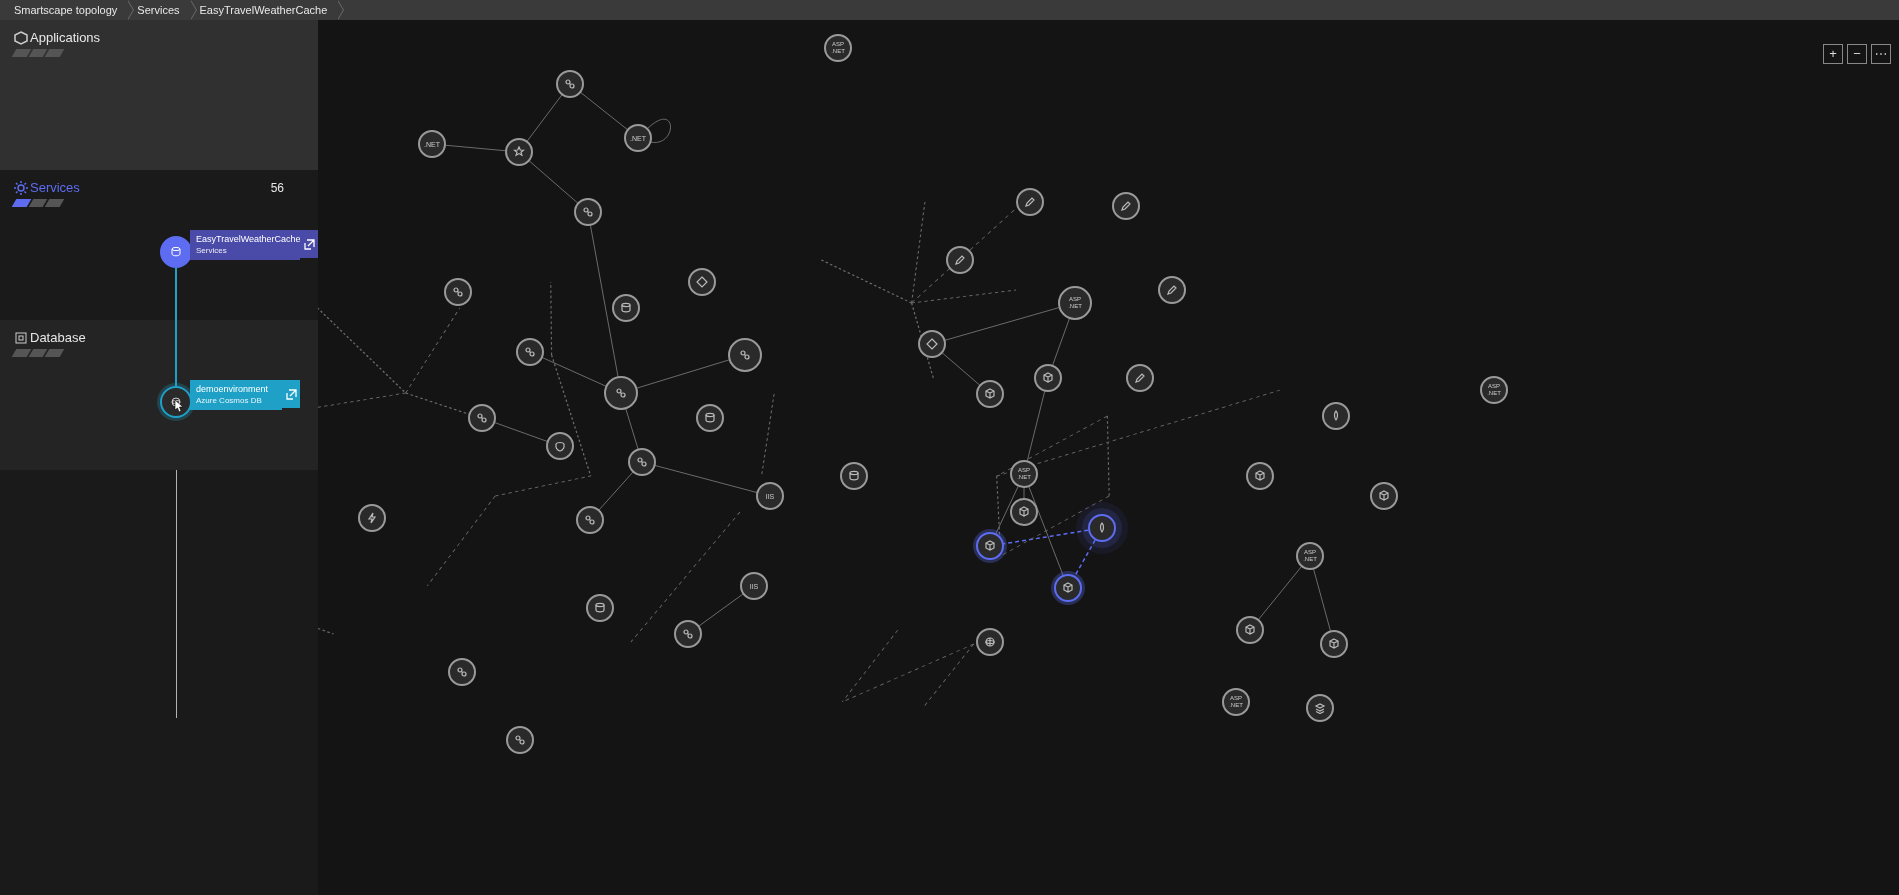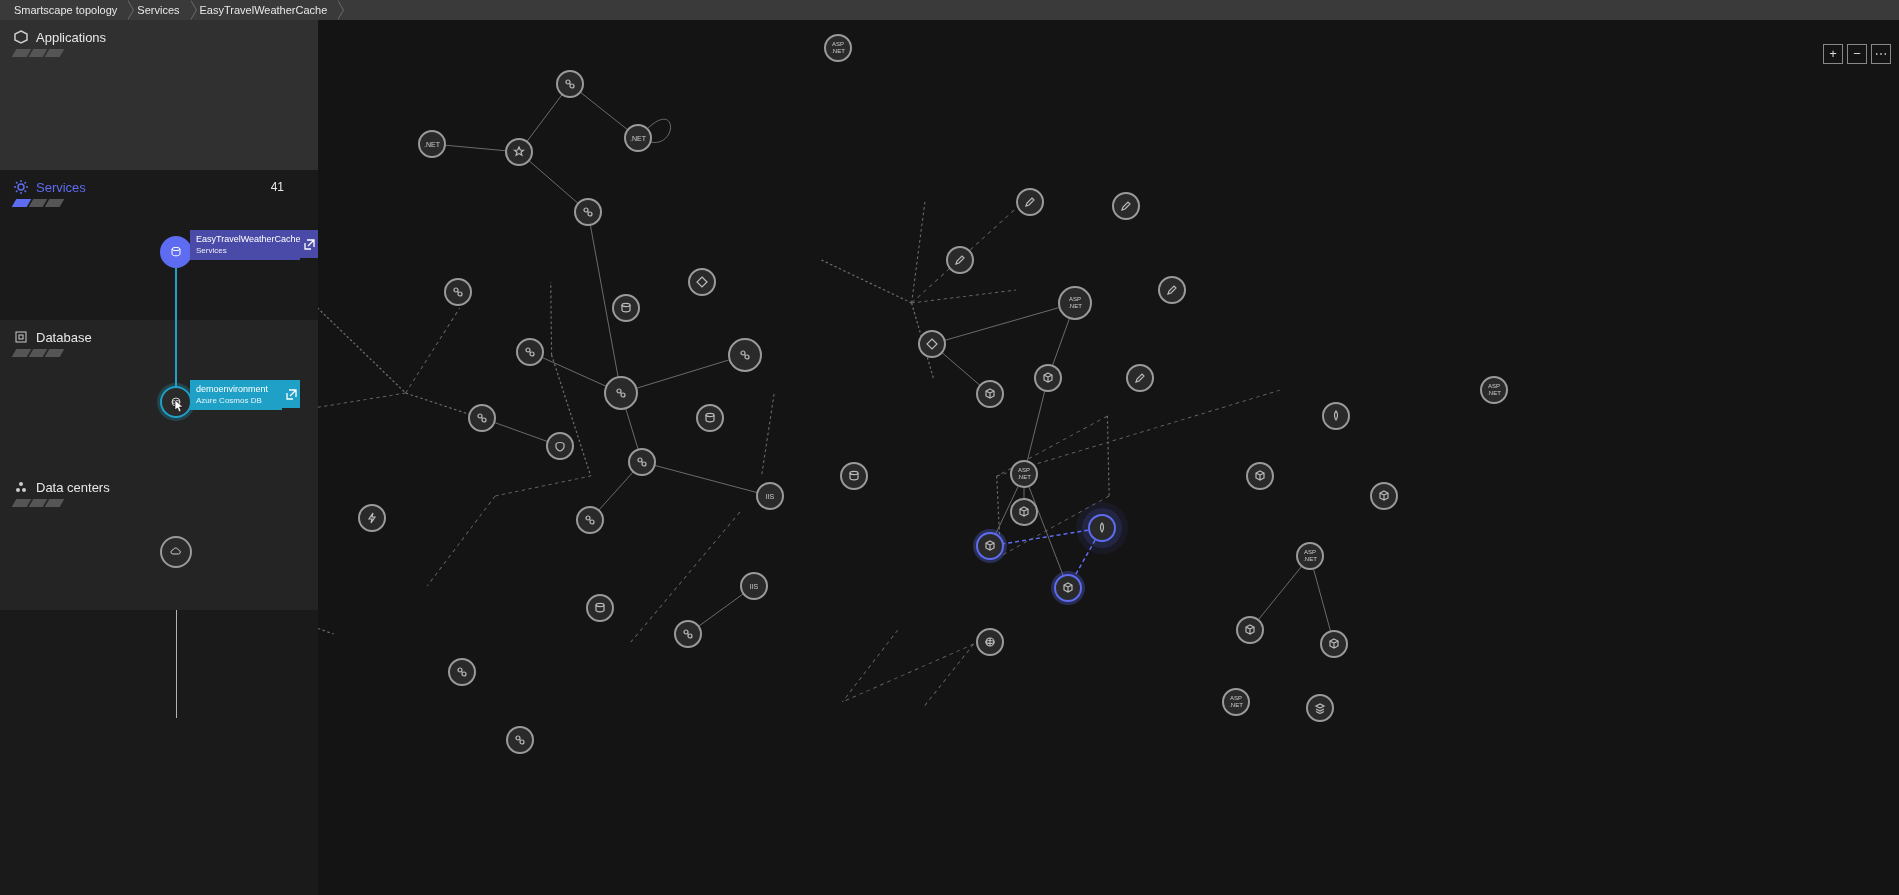--- a/index.html
+++ b/index.html
@@ -23,21 +23,21 @@
   .crumb{padding:0 10px;height:20px;line-height:20px;position:relative;color:var(--text)}
   .crumb::after{content:"";position:absolute;right:-6px;top:0;width:0;height:0;border-top:10px solid transparent;border-bottom:10px solid transparent;border-left:6px solid var(--bar)}
   .crumb::before{content:"";position:absolute;right:-7px;top:0;width:0;height:0;border-top:10px solid transparent;border-bottom:10px solid transparent;border-left:6px solid var(--node-stroke-dim)}
   
   .main{display:flex;height:calc(100% - 20px)}
   .sidebar{width:318px;flex:0 0 318px;height:100%;background:var(--panel-dark);position:relative}
   .layer{height:150px;position:relative;padding:10px 14px;box-sizing:border-box;overflow:visible}
   .layer.shadeA{background:var(--panel-light)}
   .layer.shadeB{background:var(--panel-mid)}
   .layer.shadeC{background:var(--panel-dark)}
-  .layer-title{display:flex;align-items:flex-start;gap:8px;font-size:13px}
+  .layer-title{display:flex;align-items:flex-end;gap:2px;font-size:13px}
   .layer-title.active{color:var(--blue)}
   .layer-count{font-size:12px;color:var(--text);margin-left:auto;margin-right:20px}
   .dash{width:48px;height:8px;margin-top:4px;transform:skewX(-30deg);display:flex;gap:2px}
   .dash span{flex:1;background:#555}
   .dash.blue span:first-child{background:var(--blue)}
   .lh-icon{width:14px;height:14px;flex:0 0 14px;display:inline-block}
   
   .collapse{position:absolute;right:10px;top:20px;width:12px;height:18px;cursor:pointer}
   .collapse::before{content:"";position:absolute;border-top:9px solid transparent;border-bottom:9px solid transparent;border-right:10px solid #ddd}
   
@@ -115,21 +115,21 @@
                 <line x1="0" y1="7" x2="2" y2="7"></line>
                 <line x1="12" y1="7" x2="14" y2="7"></line>
                 <line x1="2" y1="2" x2="3.5" y2="3.5"></line>
                 <line x1="10.5" y1="10.5" x2="12" y2="12"></line>
                 <line x1="2" y1="12" x2="3.5" y2="10.5"></line>
                 <line x1="10.5" y1="3.5" x2="12" y2="2"></line>
               </g>
             </svg>
         </span>
         <span>Services</span>
-        <span class="layer-count">41</span>
+        <span class="layer-count">56</span>
       </div>
       <div class="dash blue">
           <span></span>
           <span></span>
           <span></span>
         </div>
 
       <div class="lnode blue-fill" style="top:66px">
         <svg class="ico" viewBox="0 0 12 12">
             <ellipse cx="6" cy="3" rx="4" ry="1.6" fill="none" stroke="#fff"></ellipse>
@@ -180,42 +180,20 @@
       </div>
 
       <div class="cursor" style="top:78px;left:170px">
         <svg viewBox="0 0 18 18">
             <path d="M5 2v10l2.5-2 1.5 4 2-1-1.5-4H13z" fill="#fff" stroke="#000" stroke-width="0.6"></path>
           </svg>
       </div>
     </div>
 
 
-    <div class="layer shadeB" style="height:140px">
-      <div class="layer-title">
-        <span class="lh-icon">
-          <svg viewBox="0 0 14 14">
-              <circle cx="4" cy="10" r="2" fill="#ccc"></circle>
-              <circle cx="10" cy="10" r="2" fill="#ccc"></circle>
-              <circle cx="7" cy="4" r="2" fill="#ccc"></circle>
-            </svg>
-        </span>
-        <span>Data centers</span>
-      </div>
-      <div class="dash">
-          <span></span>
-          <span></span>
-          <span></span>
-        </div>
-      <div class="lnode" style="top:66px">
-        <svg class="ico" viewBox="0 0 12 12">
-            <path d="M3 8c-1.5 0-2-1-2-2 0-1.2 1-2 2-2 .3-1.3 1.5-2 2.7-2 1.4 0 2.4 1 2.6 2 .3 0 2 .2 2 2s-1.3 2-2 2z" fill="none" stroke="#ccc"></path>
-          </svg>
-      </div>
-    </div>
   </div>
 
   <div class="canvas">
     <div class="toolbar">
       <button class="tbtn">+</button>
       <button class="tbtn">−</button>
       <button class="tbtn">⋯</button>
     </div>
     <svg class="net">
         <path d="M 328 110 C 360 78, 360 128, 332 122" class="edge"></path>

